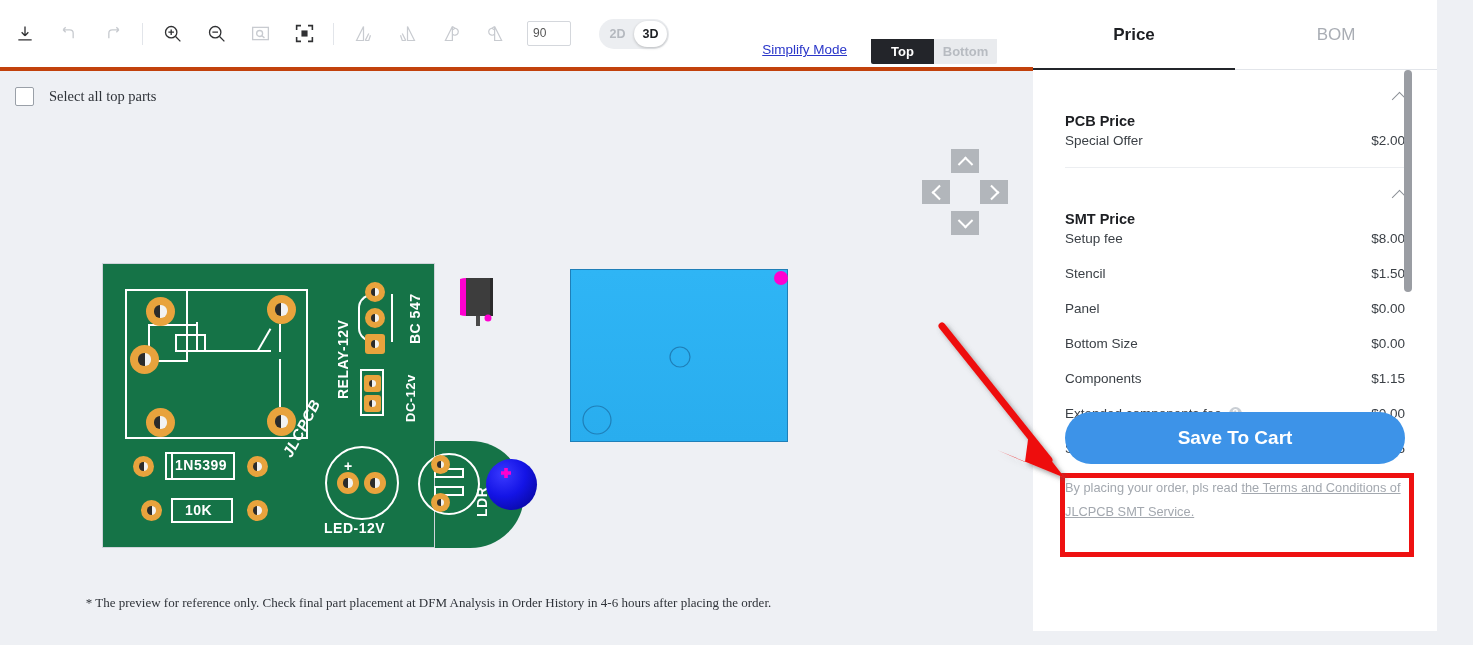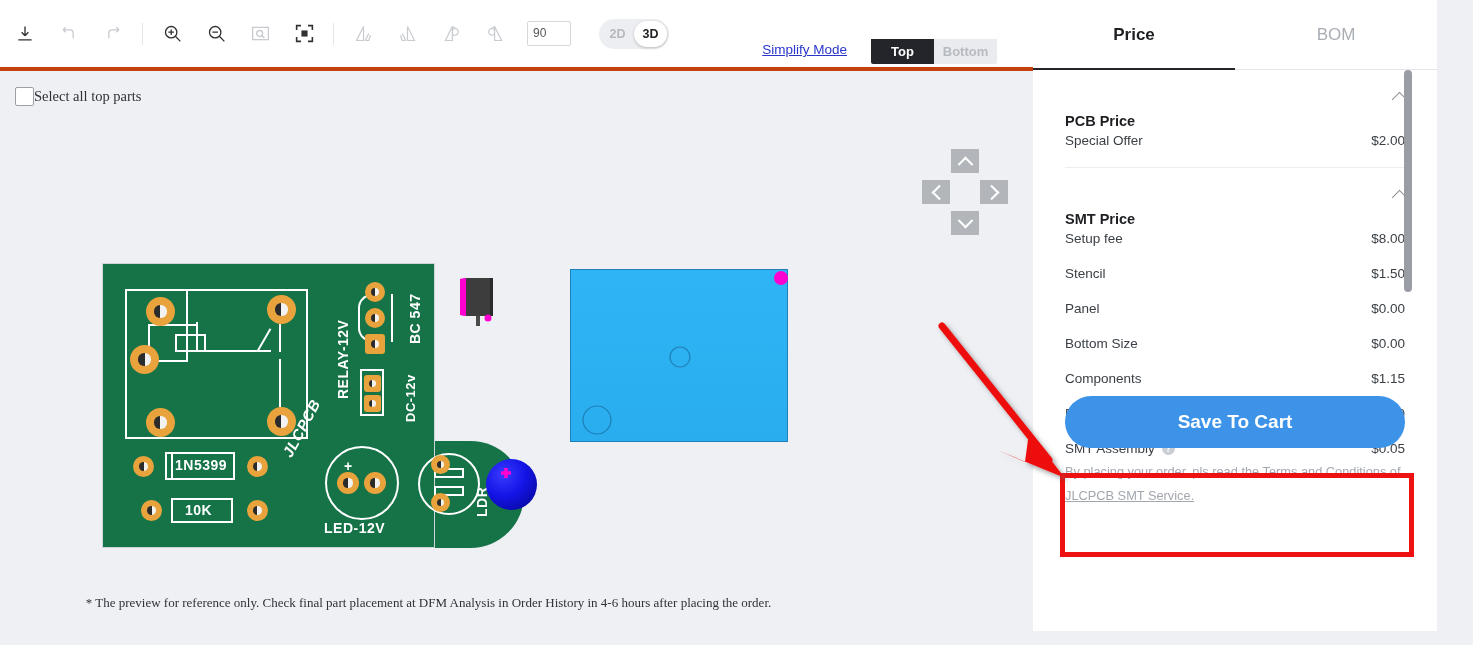--- a/index.html
+++ b/index.html
@@ -61,21 +61,21 @@
     position:absolute; left:0; top:71px; width:1033px; height:574px;
     background:#eef0f4; overflow:hidden;
   }
   .sel-all {
     position:absolute; left:15px; top:16px; display:flex; align-items:center; cursor:pointer;
   }
   .cbox {
     width:19px; height:19px; border:1px solid #9aa0a8; background:#fff; border-radius:2px;
   }
   .sel-all .lbl {
-    margin-left:0; font-family:"Liberation Serif", serif;
+    margin-left:15px; font-family:"Liberation Serif", serif;
     font-size:14.5px; color:#2e3238;
   }
 
   
   .navpad { position:absolute; left:922px; top:78px; width:86px; height:86px; }
   .nav-btn {
     position:absolute; width:28px; height:24px; background:#b2b6bb;
     display:flex; align-items:center; justify-content:center; cursor:pointer;
   }
   .nav-up    { left:29px; top:0; }
@@ -166,21 +166,21 @@
   }
   .prow .nm { font-size:13.5px; color:#3b4046; display:flex; align-items:center; }
   .prow .vl { font-size:13.5px; color:#3b4046; }
   .help {
     display:inline-flex; align-items:center; justify-content:center;
     width:13px; height:13px; border-radius:50%; background:#c9ced4; color:#fff;
     font-size:10px; margin-left:7px; cursor:pointer; font-weight:bold;
   }
   .divider { height:1px; background:#eceef1; margin:9px 0 0; }
 
-  .cart-zone { position:absolute; left:32px; top:396px; width:340px; }
+  .cart-zone { position:absolute; left:32px; top:412px; width:340px; }
   .cart-btn {
     width:100%; height:52px; border:none; border-radius:26px;
     background:#3d93e8; color:#fff; font-size:19px; font-weight:bold; cursor:pointer;
     font-family:"Liberation Sans", sans-serif;
   }
   .terms {
     margin-top:12px; font-size:12.8px; color:#a3a8af; line-height:24px;
   }
   .terms a { color:#a3a8af; text-decoration:underline; cursor:pointer; }
 

